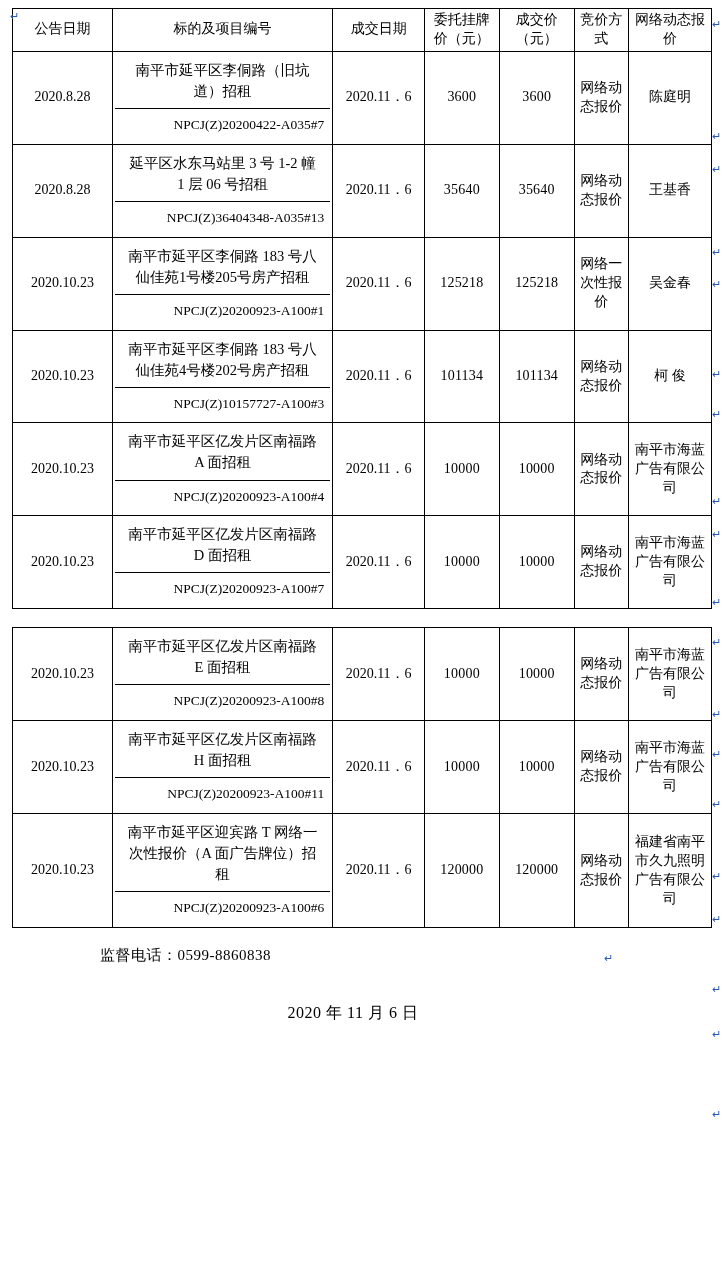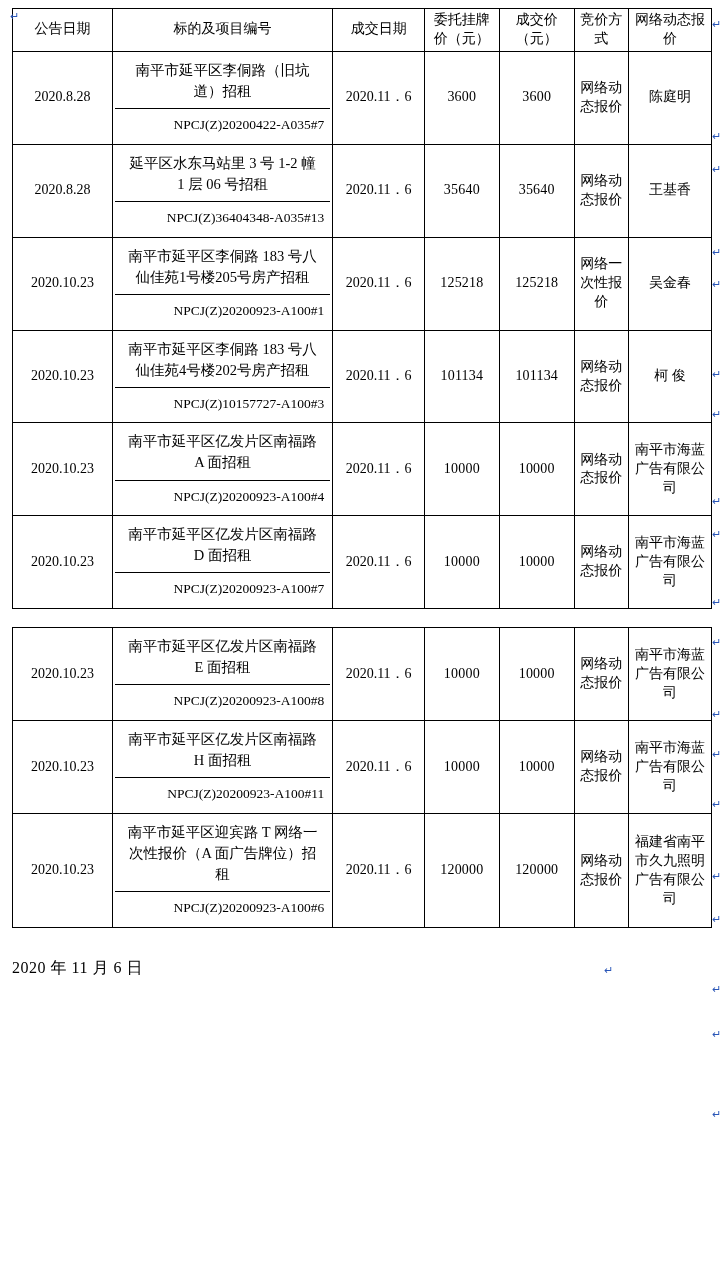--- a/index.html
+++ b/index.html
@@ -100,22 +100,22 @@
     margin-left: 12px;
     width: 700px;
     position: relative;
   }
   .supervise {
     font-size: 15px;
     margin-left: 88px;
     letter-spacing: 0.5px;
   }
   .datesign {
-    margin-top: 30px;
-    text-align: left;
+    margin-top: 38px;
+    text-align: center;
     padding-right: 18px;
     font-size: 16px;
     letter-spacing: 0.5px;
   }
   .mid-mark {
     position: absolute;
     left: 592px;
     top: 6px;
     color: #2b57b8;
     font-size: 11px;
@@ -292,16 +292,17 @@
         <td class="cell-num">120000</td>
         <td class="cell-num">120000</td>
         <td class="cell-mode">网络动态报价</td>
         <td class="cell-renter">福建省南平市久九照明广告有限公司</td>
       </tr>
     </tbody>
   </table>
 
   <div class="footer">
     <div class="mid-mark">↵</div>
+    <div class="supervise">监督电话：0599-8860838</div>
     <div class="datesign">2020 年 11 月 6 日</div>
   </div>
 
 </div>
 
 </body></html>

